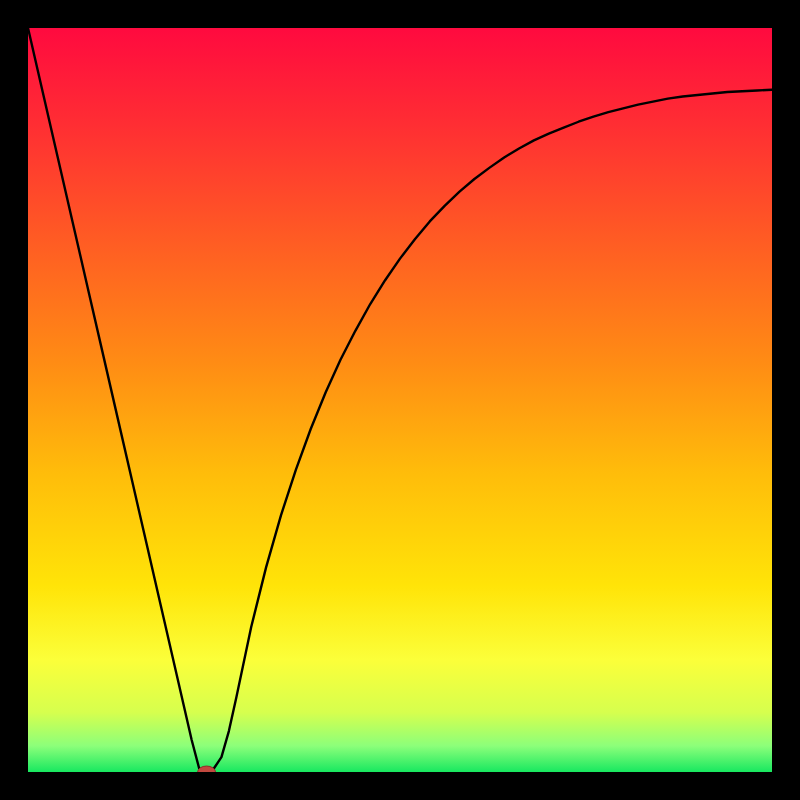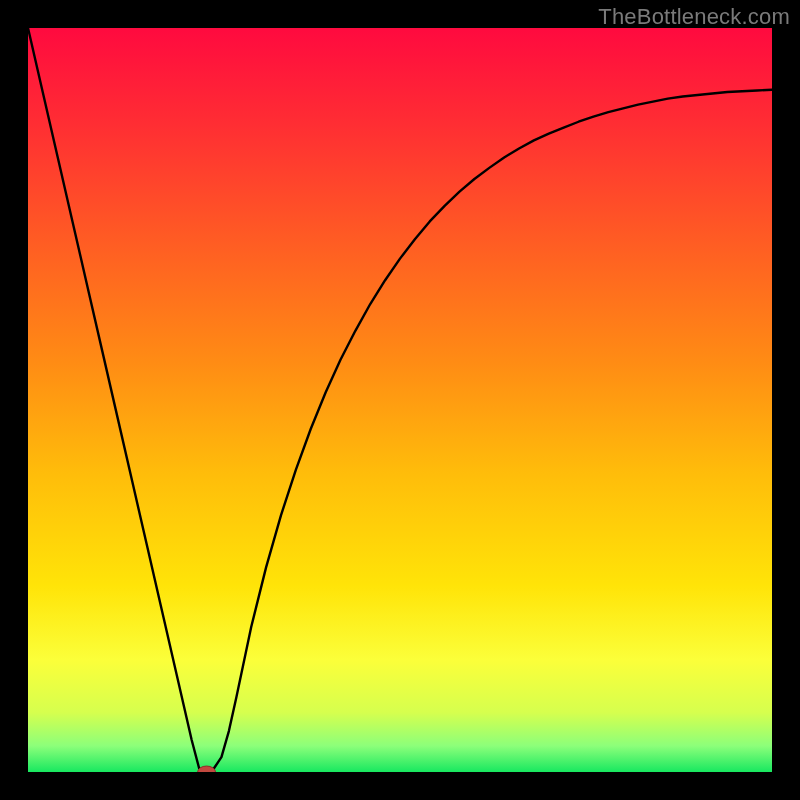--- a/index.html
+++ b/index.html
@@ -53,14 +53,13 @@
           <stop offset="92%" stop-color="#d6ff4e"></stop>
           <stop offset="96.5%" stop-color="#8cff7a"></stop>
           <stop offset="100%" stop-color="#18e860"></stop>
         </linearGradient>
     </defs>
     <rect x="0" y="0" width="744" height="744" fill="url(#bg-grad)"></rect>
     <path id="curve-path" fill="none" stroke-width="2.4" stroke-linecap="round" stroke-linejoin="round" d="M0.00 0.00 L14.88 64.73 L29.76 129.46 L44.64 194.18 L59.52 258.91 L74.40 323.64 L89.28 388.37 L104.16 453.10 L119.04 517.82 L133.92 582.55 L148.80 647.28 L163.68 712.01 L171.12 740.28 L178.56 744.00 L186.00 740.28 L193.44 729.12 L200.88 703.08 L208.32 669.60 L223.20 598.92 L238.08 539.40 L252.96 487.32 L267.84 441.94 L282.72 401.02 L297.60 364.56 L312.48 331.82 L327.36 302.81 L342.24 276.02 L357.12 252.22 L372.00 230.64 L386.88 211.30 L401.76 193.44 L416.64 177.82 L431.52 163.68 L446.40 151.03 L461.28 139.87 L476.16 129.46 L491.04 120.53 L505.92 112.34 L520.80 105.65 L535.68 99.70 L550.56 93.74 L565.44 88.54 L580.32 84.07 L595.20 80.35 L610.08 76.63 L624.96 73.66 L639.84 70.68 L654.72 68.45 L669.60 66.96 L684.48 65.47 L699.36 63.98 L714.24 63.24 L729.12 62.50 L744.00 61.75 " stroke="#000000"></path>
     <ellipse id="min-marker" cx="178.56" cy="744" rx="8.928" ry="5.952" fill="#c1493f" stroke="#8d2f28" stroke-width="1"></ellipse>
   </svg>
 
-  <div class="watermark">TheBottleneck.com</div>
 </div>
 
 </body></html>

